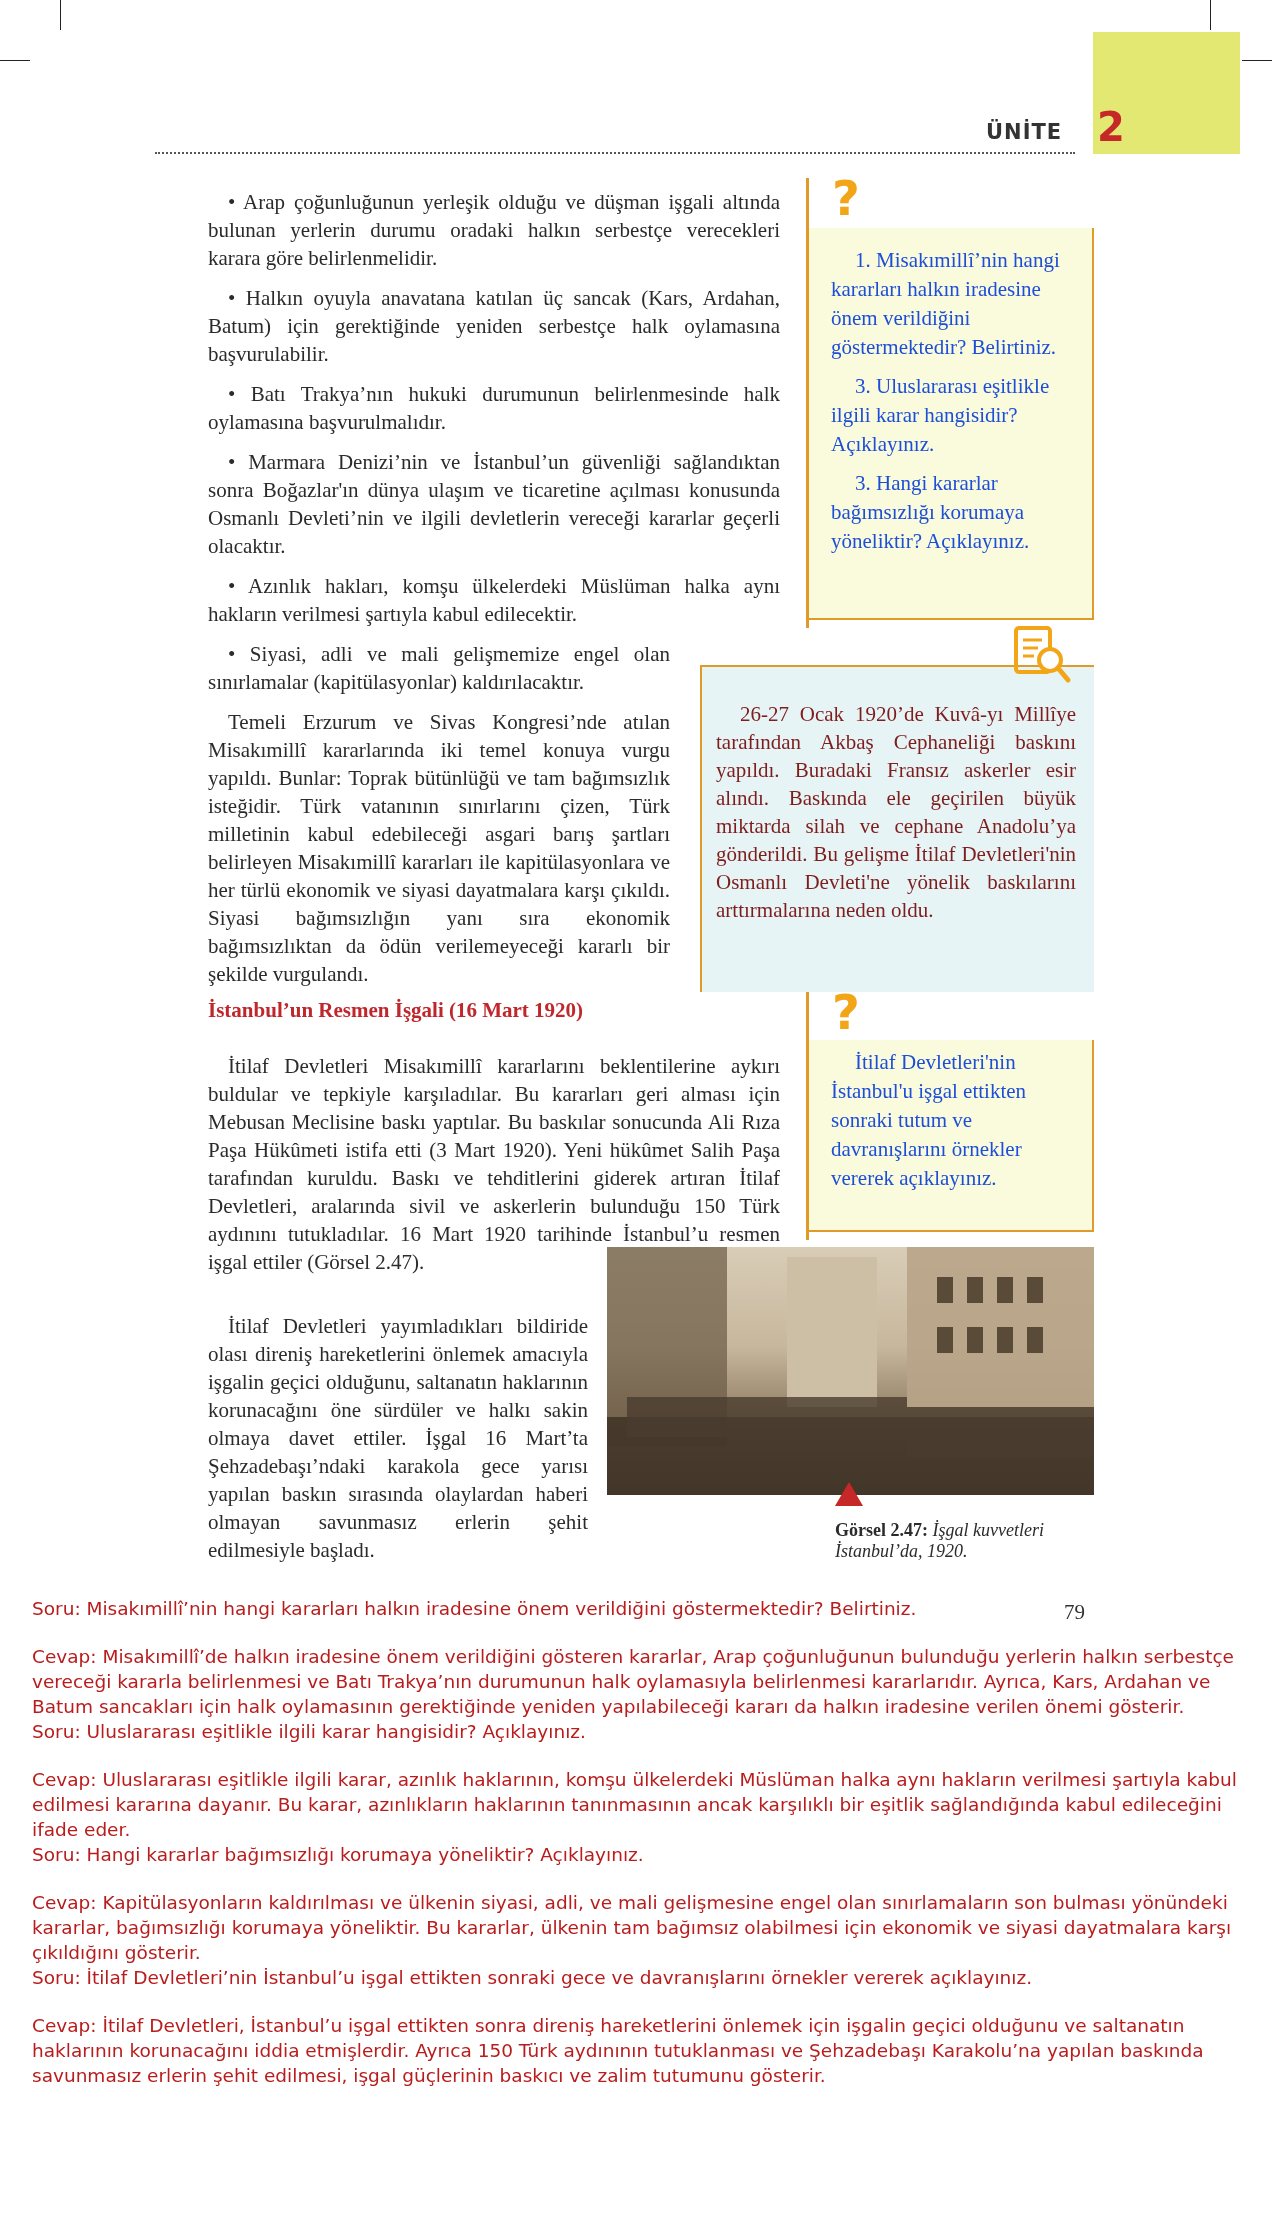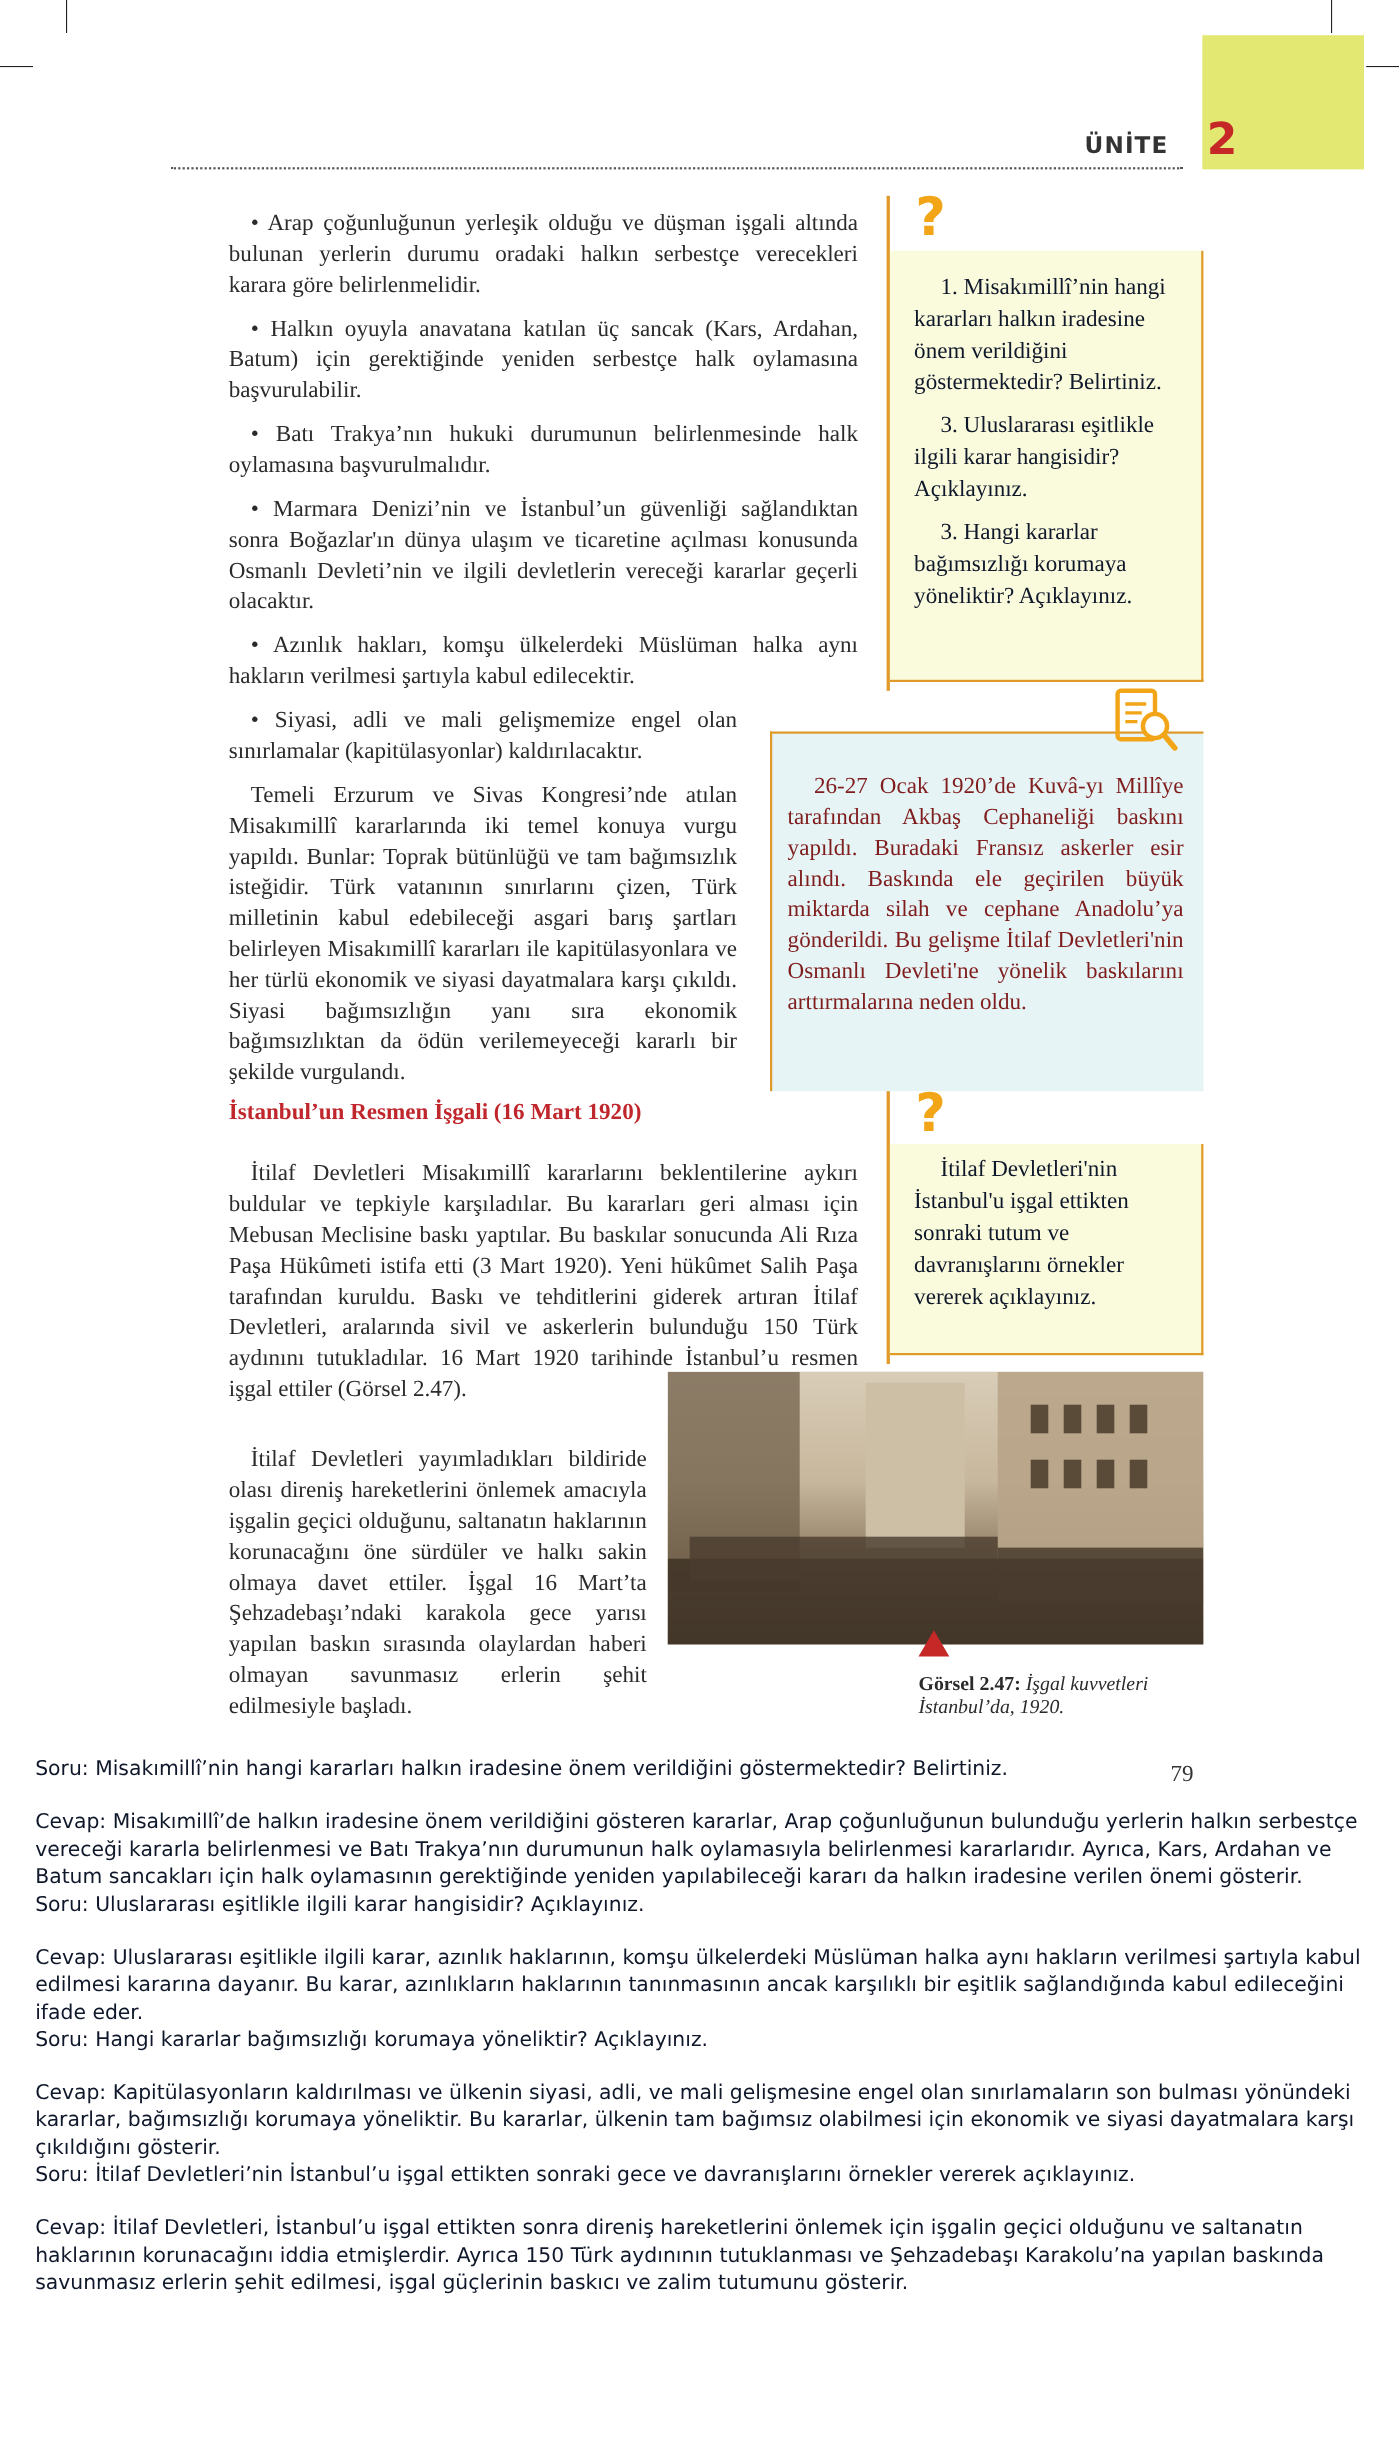--- a/index.html
+++ b/index.html
@@ -7,31 +7,31 @@
   .crop{position:absolute;background:#222;}
   .abs{position:absolute;}
   .body-text{font-family:"Liberation Serif","DejaVu Serif",serif;font-size:21px;line-height:28px;color:#2b2b2b;text-align:justify;}
   .body-text p{margin:12px 0 8px 0;text-indent:20px;}
   .header-dots{position:absolute;left:155px;top:152px;width:920px;border-bottom:2px dotted #555;}
   .unit-box{position:absolute;left:1093px;top:32px;width:147px;height:122px;background:#e2e872;}
   .unit-label{position:absolute;left:986px;top:120px;font-family:"DejaVu Sans",sans-serif;font-weight:bold;font-size:21px;letter-spacing:1px;color:#333;}
   .unit-num{position:absolute;left:1097px;top:104px;font-family:"DejaVu Sans",sans-serif;font-weight:bold;font-size:40px;color:#c62828;}
   .vline{position:absolute;background:#e09a2a;width:3px;}
   .qbox{position:absolute;background:#fafbdc;border-right:2px solid #e09a2a;border-bottom:2px solid #e09a2a;}
-  .qbox-text{font-family:"Liberation Serif","DejaVu Serif",serif;font-size:21px;line-height:29px;color:#0f172a;}
+  .qbox-text{font-family:"Liberation Serif","DejaVu Serif",serif;font-size:21px;line-height:29px;color:#1d4ed8;}
   .qbox-text p{margin:0 0 10px 0;text-indent:24px;}
   .qmark{position:absolute;font-family:"DejaVu Sans",sans-serif;font-weight:bold;font-size:48px;color:#f2a516;}
   .infobox{position:absolute;left:700px;top:665px;width:392px;height:325px;background:#e6f4f6;border-left:2px solid #e09a2a;border-top:2px solid #e09a2a;}
   .infobox-text{position:absolute;left:716px;top:700px;width:360px;font-family:"Liberation Serif","DejaVu Serif",serif;font-size:21px;line-height:28px;color:#7f1d1d;text-align:justify;}
   .infobox-text p{margin:0;text-indent:24px;}
   .section-title{font-family:Liberation Serif, serif;font-weight:bold;color:#c0272d;font-size:21px;}
   .photo{position:absolute;left:607px;top:1247px;width:487px;height:248px;overflow:hidden;background:linear-gradient(180deg,#d9cdb8 0%,#c7b79c 40%,#8e7c63 70%,#5d4d3a 100%);}
   .caption{position:absolute;left:835px;top:1520px;width:270px;font-family:"Liberation Serif","DejaVu Serif",serif;font-size:18px;line-height:21px;color:#2b2b2b;}
   .page-num{position:absolute;left:1064px;top:1600px;font-family:"Liberation Serif","DejaVu Serif",serif;font-size:21px;color:#333;}
-  .qa{position:absolute;left:32px;width:1230px;font-family:"DejaVu Sans","Liberation Sans",sans-serif;font-size:18.5px;line-height:25px;color:#0f172a;}
+  .qa{position:absolute;left:32px;width:1230px;font-family:"DejaVu Sans","Liberation Sans",sans-serif;font-size:18.5px;line-height:25px;color:#b91c1c;}
   .qa p{margin:0;}
   .qa .gap{height:23px;}
 </style>
 </head>
 <body>
 
 <div class="crop" style="left:60px;top:0;width:1px;height:30px;"></div>
 <div class="crop" style="left:0;top:60px;width:30px;height:1px;"></div>
 <div class="crop" style="left:1210px;top:0;width:1px;height:30px;"></div>
 <div class="crop" style="left:1242px;top:60px;width:30px;height:1px;"></div>

